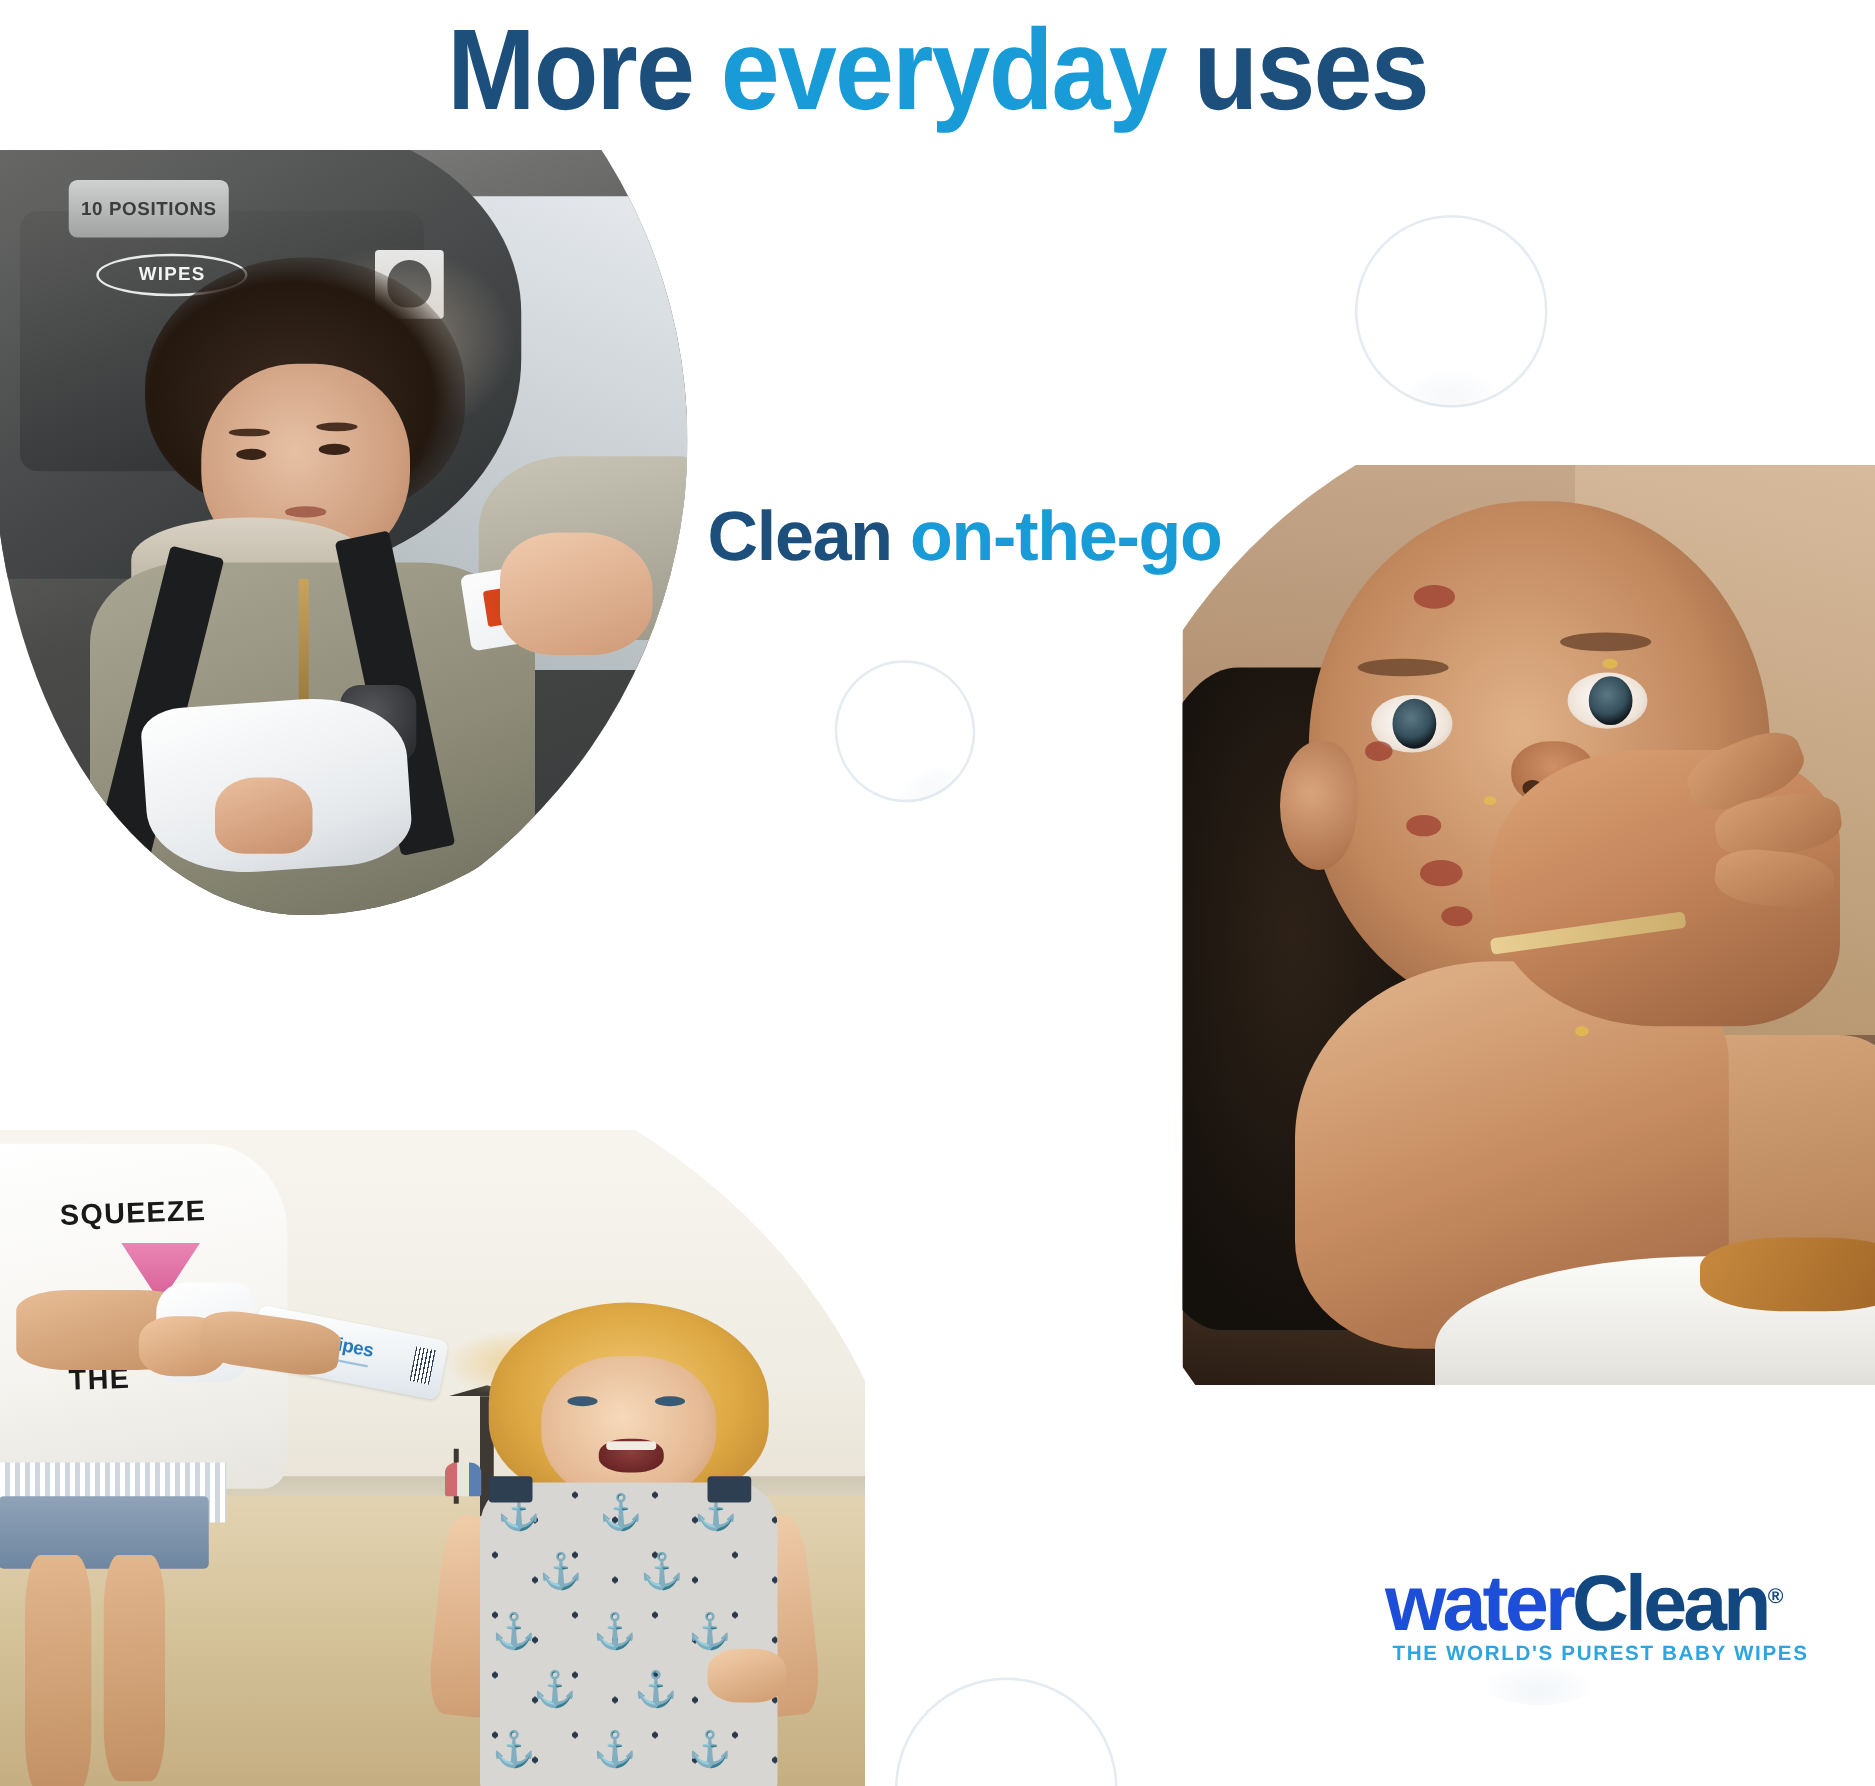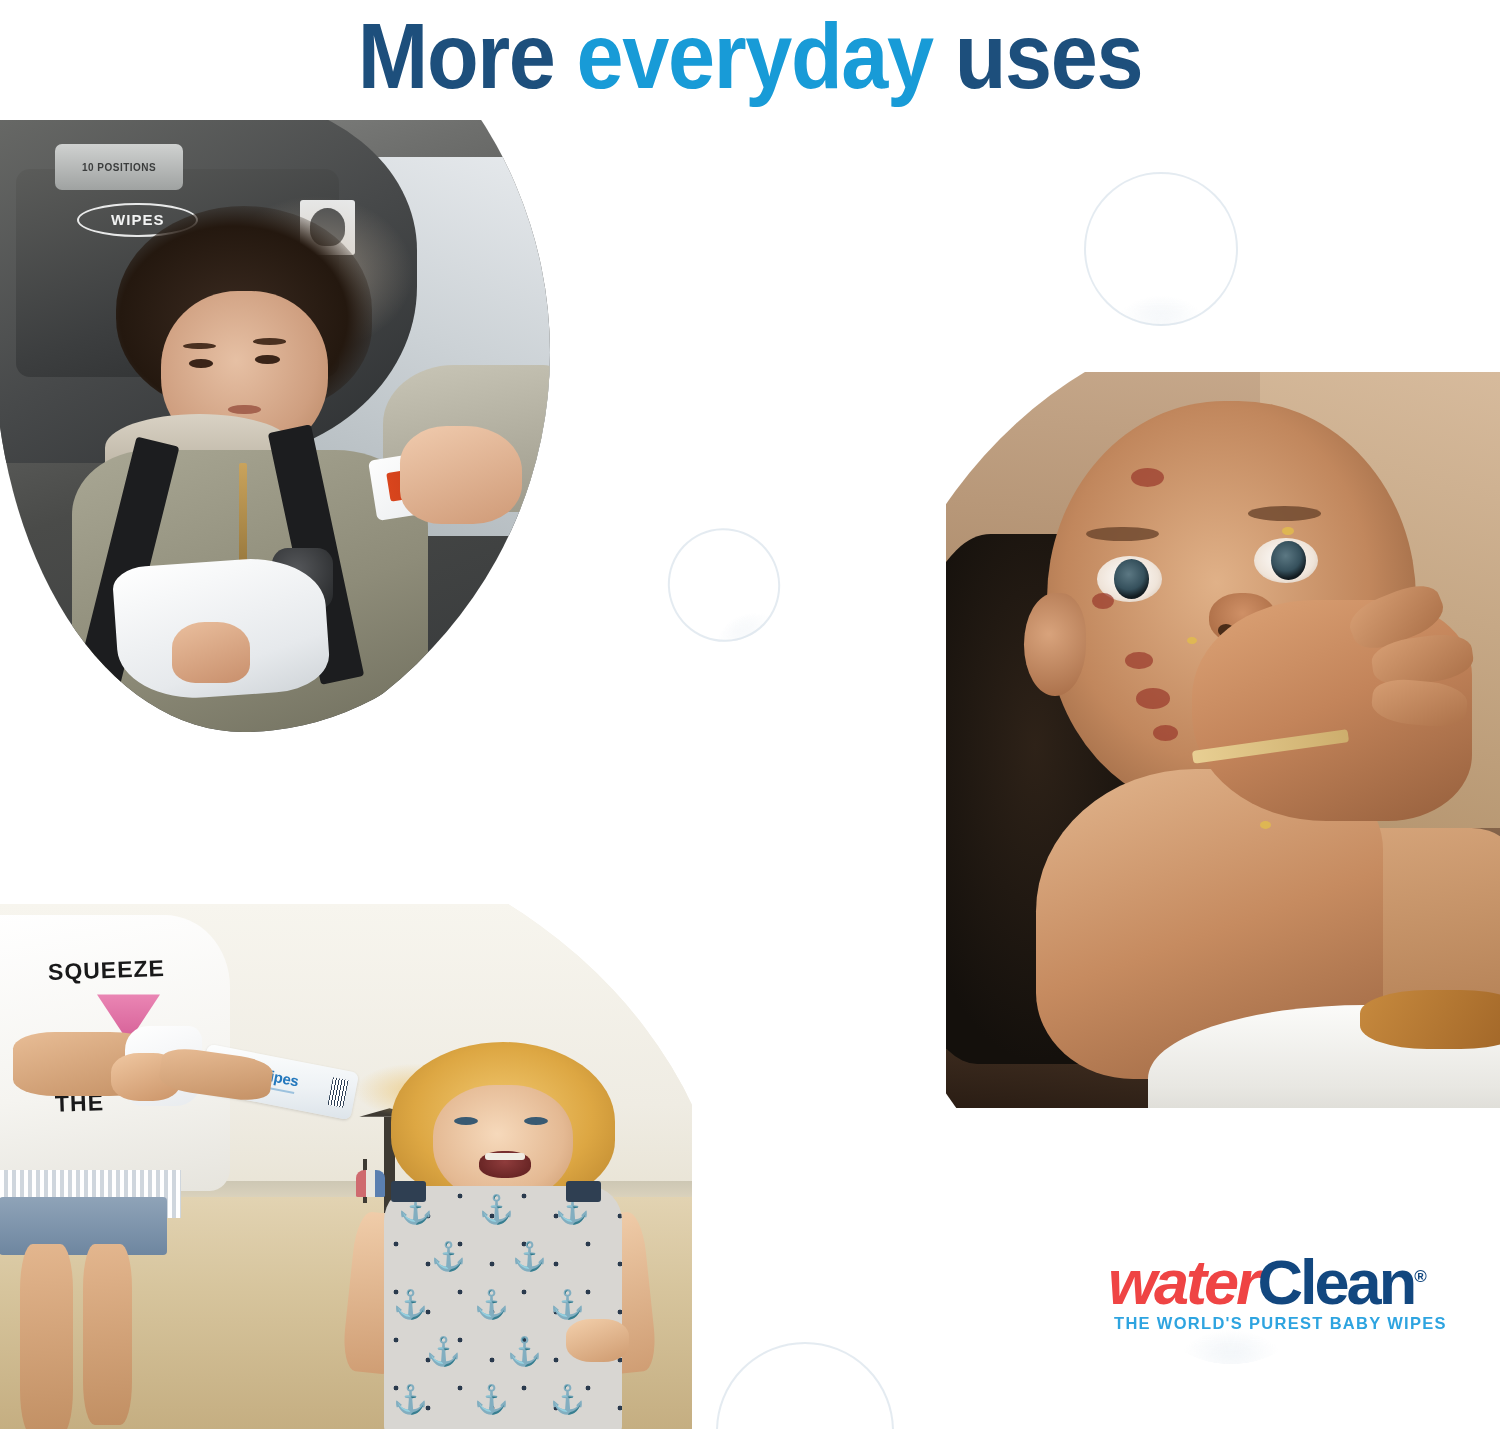--- a/index.html
+++ b/index.html
@@ -74,21 +74,21 @@
     background:linear-gradient(200deg,#e9ecef 0%,#ccd2d6 50%,#aeb6ba 100%);
     transform:skewX(-9deg);}
   .s1 .shellseat{position:absolute;left:-10%;top:-4%;width:86%;height:60%;
     background:linear-gradient(150deg,#6d6e6b 0%,#47494a 55%,#2c2f31 100%);
     border-radius:8% 40% 44% 10%/14% 42% 48% 10%;}
   .s1 .pad{position:absolute;left:4%;top:8%;width:58%;height:34%;
     background:linear-gradient(160deg,#5b5c5a 0%,#3c3e3f 60%,#2a2c2d 100%);
     border-radius:14px;}
   .s1 .tab{position:absolute;left:11%;top:4%;width:23%;height:7.5%;
     background:linear-gradient(180deg,#cfd1d0,#9fa2a1);border-radius:7px;
-    color:#3b3d3d;font-size:10px;font-weight:bold;letter-spacing:.5px;
+    color:#3b3d3d;font-size:15px;font-weight:bold;letter-spacing:.5px;
     display:flex;align-items:center;justify-content:center;}
   .s1 .graco{position:absolute;left:15%;top:13.5%;width:21%;height:5%;
     border:2px solid #e8e9e9;border-radius:50%;color:#f2f3f3;
     font-size:15px;font-weight:bold;letter-spacing:1px;
     display:flex;align-items:center;justify-content:center;}
   .s1 .sticker{position:absolute;left:55%;top:13%;width:10%;height:9%;
     background:#e7e8e8;border-radius:3px;}
   .s1 .sticker:after{content:"";position:absolute;left:18%;top:16%;
     width:64%;height:68%;background:#4b4d4e;border-radius:50% 50% 42% 42%;}
   .s1 .hair{position:absolute;left:22%;top:14%;width:46%;height:34%;
@@ -285,21 +285,21 @@
   #logo .lbubble{position:absolute;left:38px;top:-16px;width:170px;height:150px;border-radius:50%;
     background:
       radial-gradient(ellipse 58% 48% at 50% 106%, rgba(198,213,227,.5) 0%, rgba(255,255,255,0) 60%),
       radial-gradient(ellipse 90% 90% at 50% 50%, rgba(255,255,255,0) 64%, rgba(188,205,221,.42) 88%, rgba(220,231,240,.08) 100%);
     box-shadow:inset 0 0 20px 6px rgba(255,255,255,.9);}
   #logo .lbubble:after{content:"";position:absolute;left:16%;top:12%;width:56%;height:40%;
     border-radius:50%;background:radial-gradient(ellipse at 40% 36%,#fff 0%,rgba(255,255,255,.9) 54%,rgba(255,255,255,0) 76%);}
   #logo .wordmark{position:absolute;left:0;top:14px;width:392px;
     font-family:"Liberation Sans",sans-serif;font-weight:bold;font-size:63px;
     line-height:66px;letter-spacing:-3px;white-space:nowrap;}
-  #logo .w-water{color:#ef4444;font-style:italic;}
+  #logo .w-water{color:#1d4ed8;}
   #logo .w-wipes{color:#12477f;}
   #logo .reg{font-size:17px;vertical-align:super;letter-spacing:0;color:#12477f;}
   #logo .tagline{position:absolute;left:6px;top:84px;width:392px;
     font-family:"Liberation Sans",sans-serif;font-weight:bold;font-size:16.5px;
     letter-spacing:1.3px;color:#2ea4e0;white-space:nowrap;}
 </style>
 </head>
 <body>
 
 <div id="stage">
@@ -331,20 +331,23 @@
       <div class="strap b"></div>
       <div class="buckle"></div>
       <div class="arm"></div>
       <div class="pack"></div>
       <div class="hand-a"></div>
       <div class="wipe"></div>
       <div class="hand-b"></div>
     </div>
   </div>
 
+  <div class="caption" id="cap-1">
+    <span class="kdark">Clean </span><span class="klight">on-the-go</span>
+  </div>
 
   <div class="photo" id="photo-2">
     <div class="inner s2">
       <div class="bgwall"></div>
       <div class="darkL"></div>
       <div class="head"></div>
       <div class="ear"></div>
       <div class="brow2 l"></div>
       <div class="brow2 r"></div>
       <div class="eyeball l"></div>

